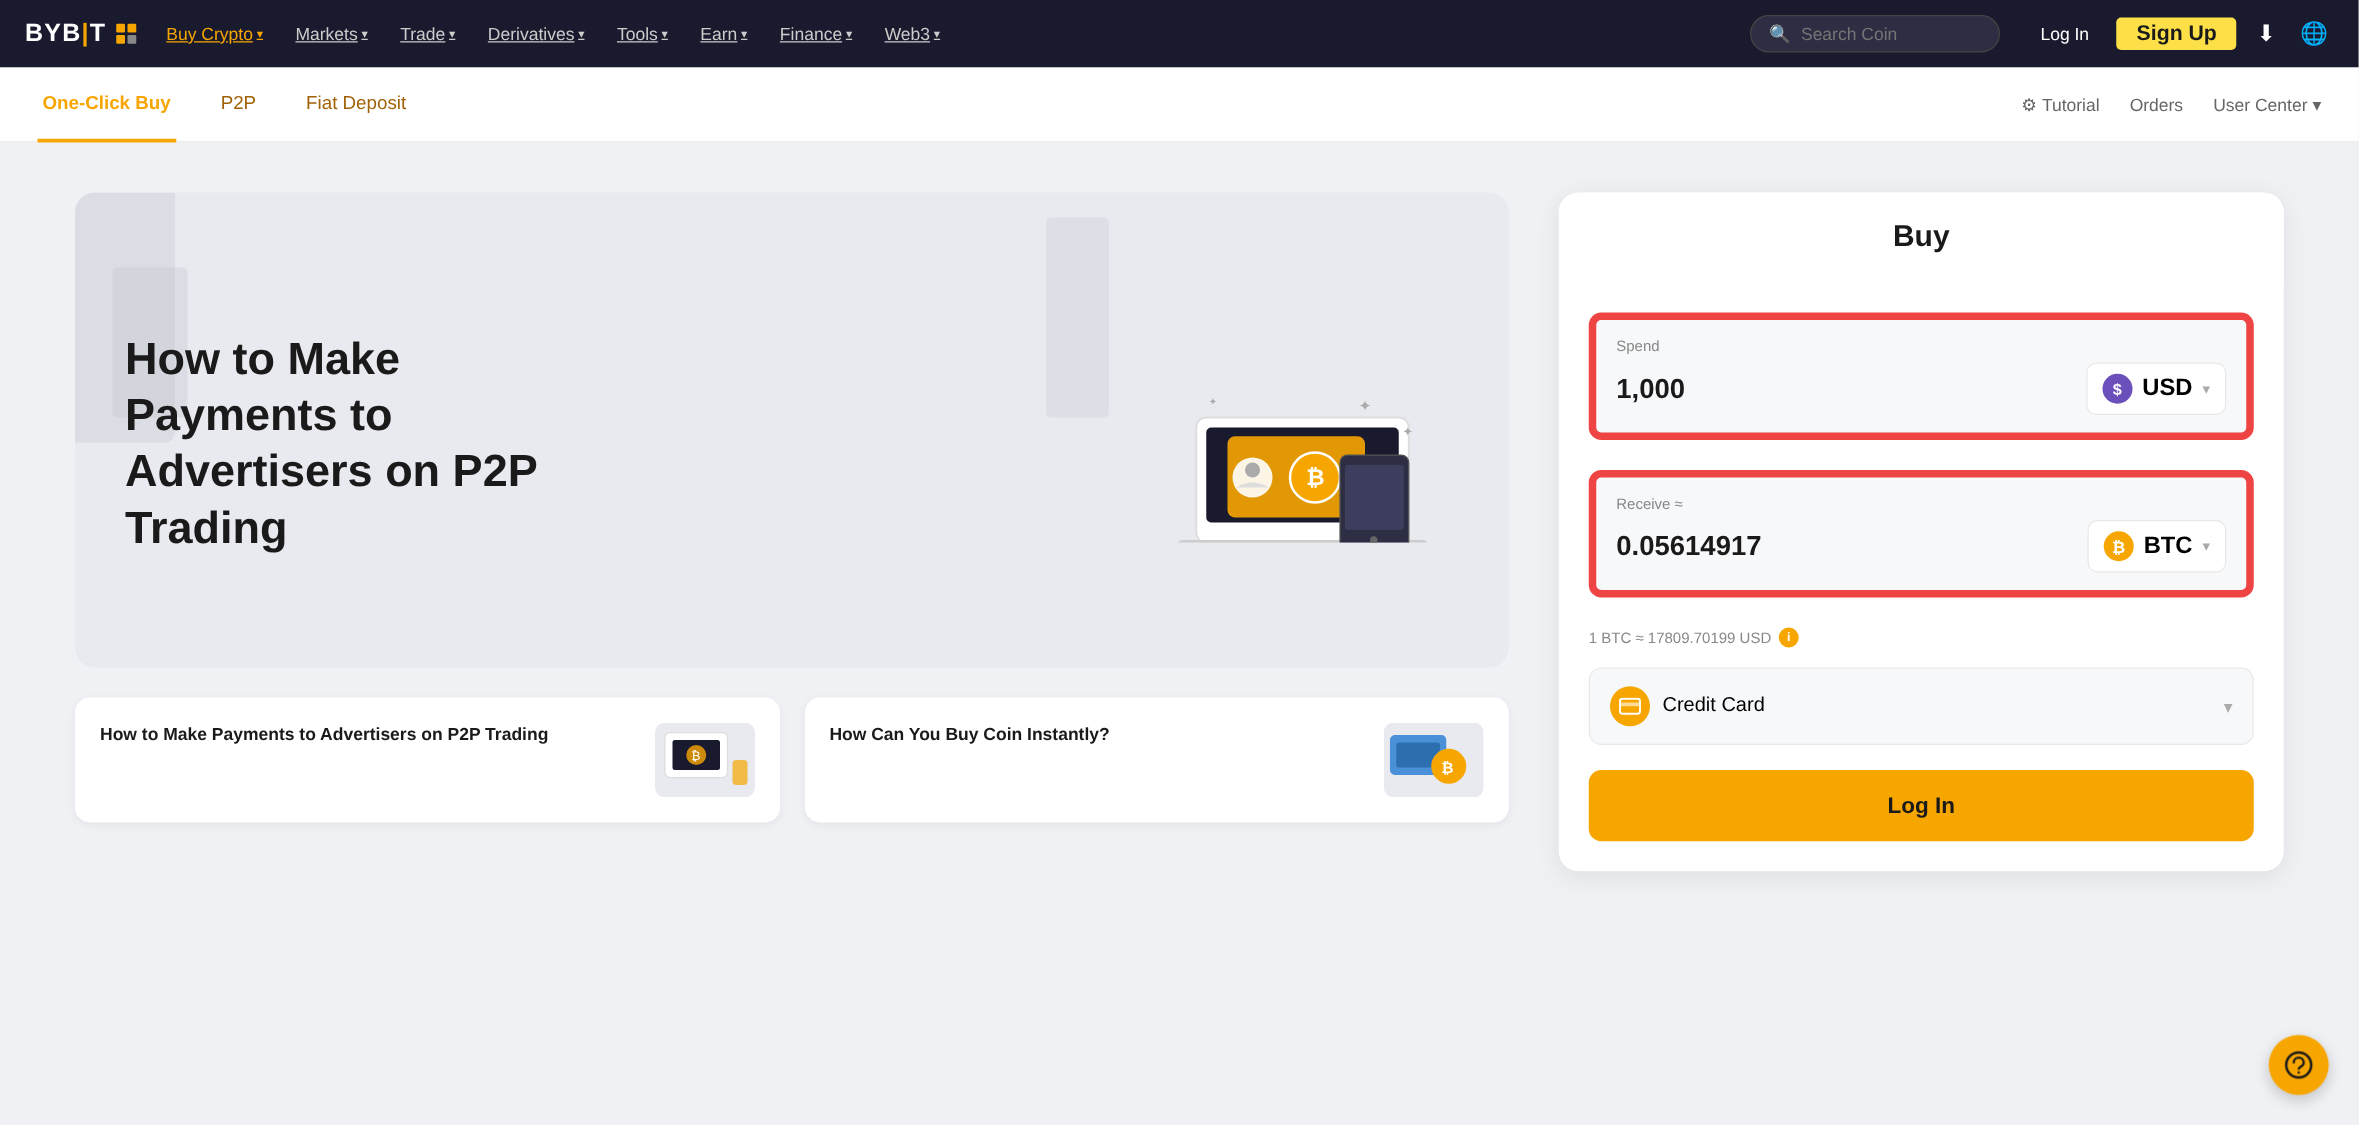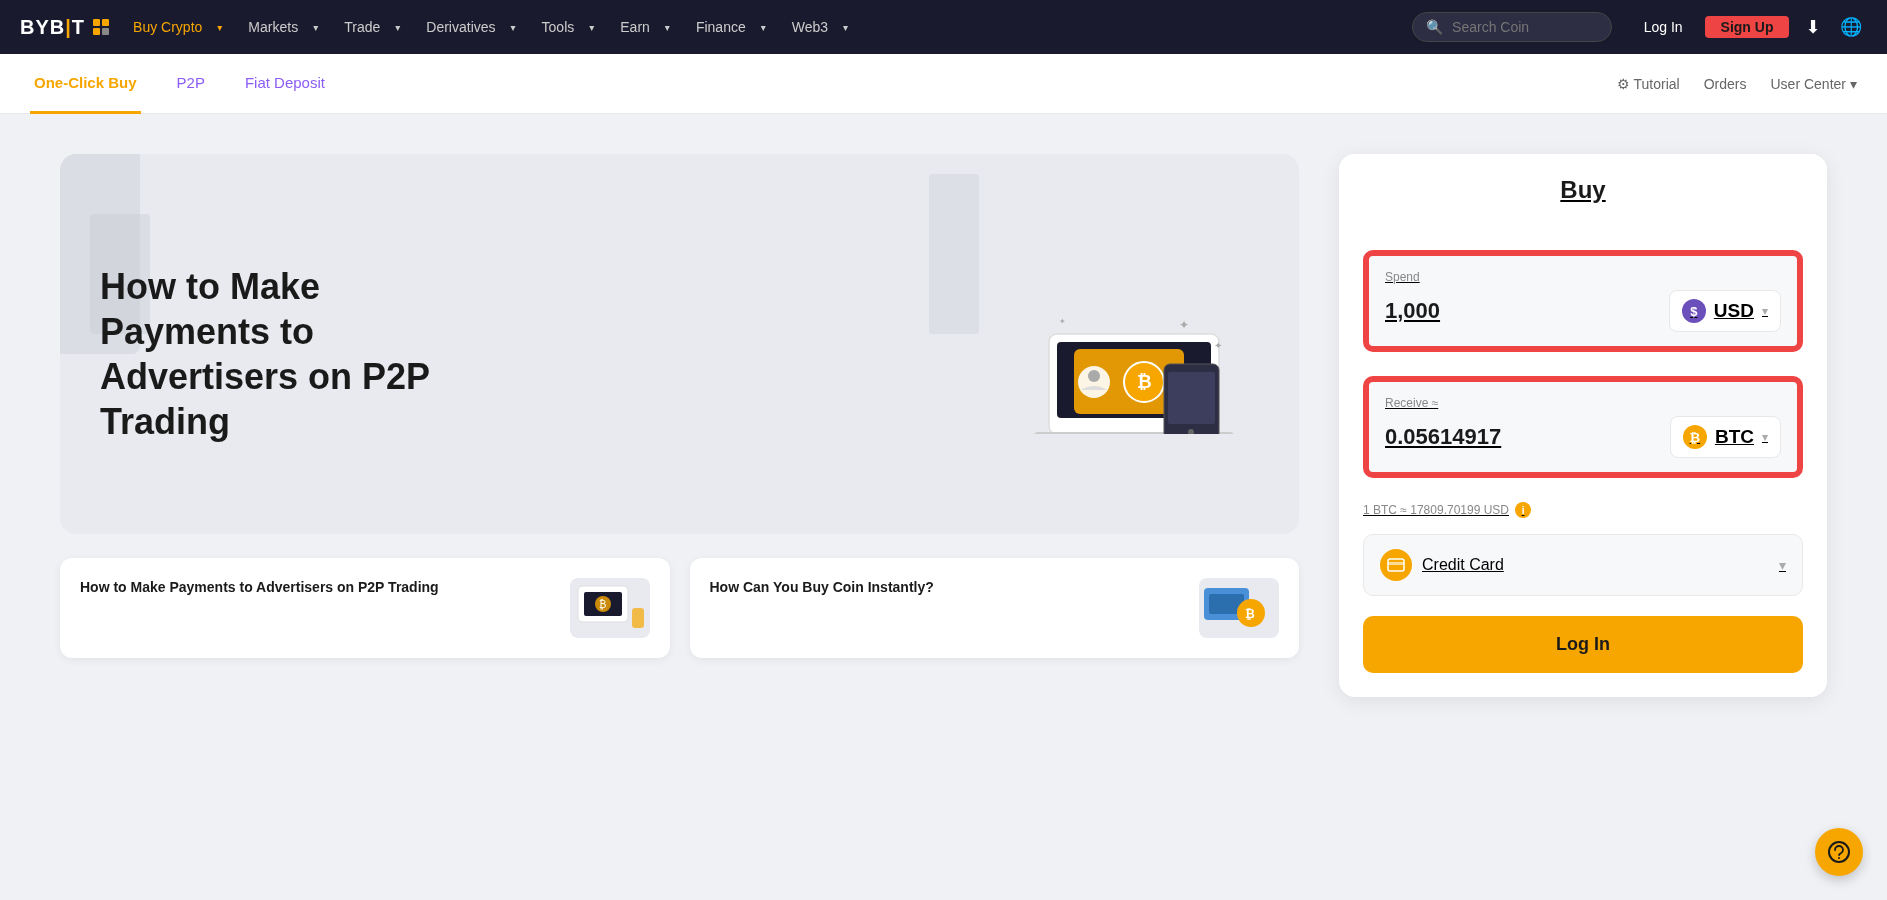--- a/index.html
+++ b/index.html
@@ -30,22 +30,23 @@
       background: #f7a600;
       border-radius: 1px;
     }
     .nav-item {
       color: #ccc;
       font-size: 14px;
       padding: 6px 10px;
       cursor: pointer;
       display: flex;
       align-items: center;
-      gap: 15px;
+      gap: 3px;
       white-space: nowrap;
+      text-decoration: underline;
     }
     .nav-item.active { color: #f7a600; }
     .nav-item .arrow { font-size: 10px; }
     .nav-search {
       margin-left: auto;
       background: #2d2d44;
       border: 1px solid #444;
       border-radius: 20px;
       padding: 6px 14px;
       display: flex;
@@ -70,26 +71,26 @@
     }
     .btn-login {
       color: white;
       background: transparent;
       border: none;
       font-size: 14px;
       cursor: pointer;
       padding: 6px 10px;
     }
     .btn-signup {
-      background: #ef4444;
+      background: #fde047;
       color: #1a1a1a;
       border: none;
       border-radius: 4px;
       padding: 3px 16px;
-      font-size: 14px;
+      font-size: 17px;
       font-weight: 600;
       cursor: pointer;
     }
     .nav-icon-btn {
       color: white;
       font-size: 18px;
       cursor: pointer;
       padding: 4px;
     }
 
@@ -98,21 +99,21 @@
       background: white;
       height: 60px;
       display: flex;
       align-items: center;
       padding: 0 30px;
       border-bottom: 1px solid #e8e8e8;
       gap: 32px;
     }
     .sub-nav-item {
       font-size: 15px;
-      color: #8b5cf6;
+      color: #a16207;
       cursor: pointer;
       padding: 0 4px;
       height: 60px;
       display: flex;
       align-items: center;
       border-bottom: 3px solid transparent;
     }
     .sub-nav-item.active {
       color: #f7a600;
       border-bottom: 3px solid #f7a600;
@@ -225,23 +226,22 @@
     .card-thumb {
       width: 80px;
       height: 60px;
       border-radius: 8px;
       overflow: hidden;
       flex-shrink: 0;
     }
 
     
     .right-panel {
-      width: 488px;
+      width: 580px;
       flex-shrink: 0;
-      text-decoration: underline;
     }
     .buy-sell-card {
       background: white;
       border-radius: 16px;
       overflow: hidden;
       box-shadow: 0 4px 20px rgba(0,0,0,0.08);
     }
     .buy-sell-tabs {
       display: flex;
     }

